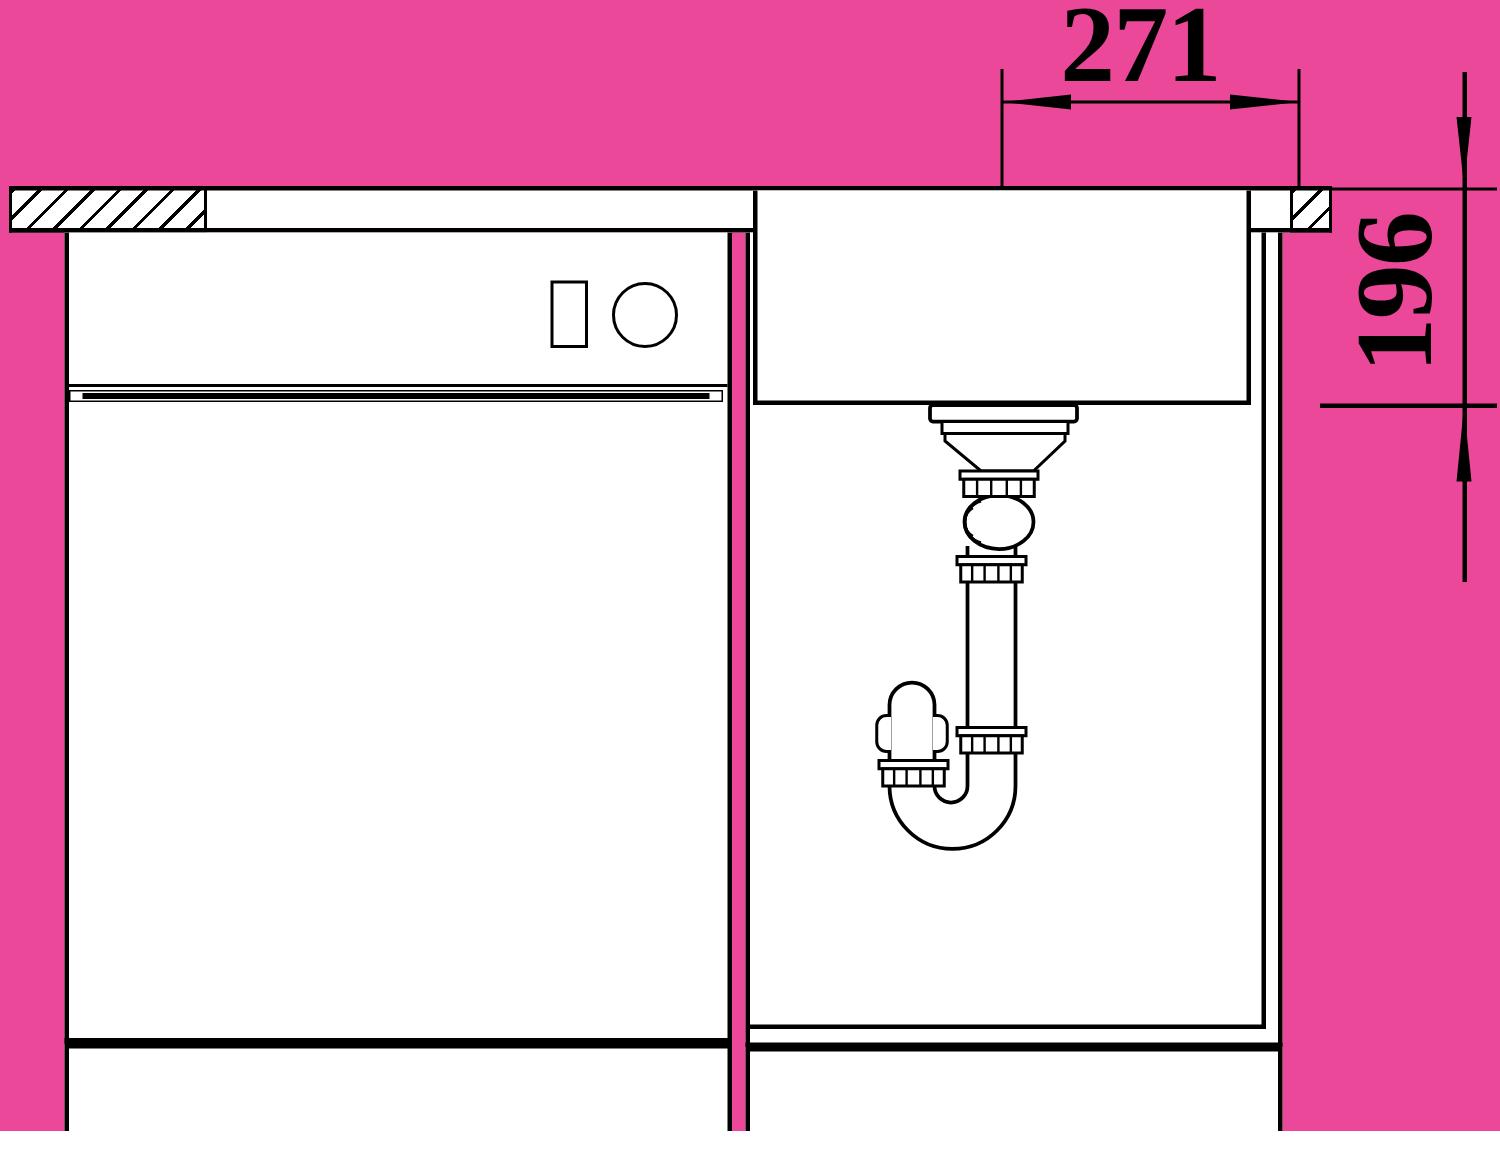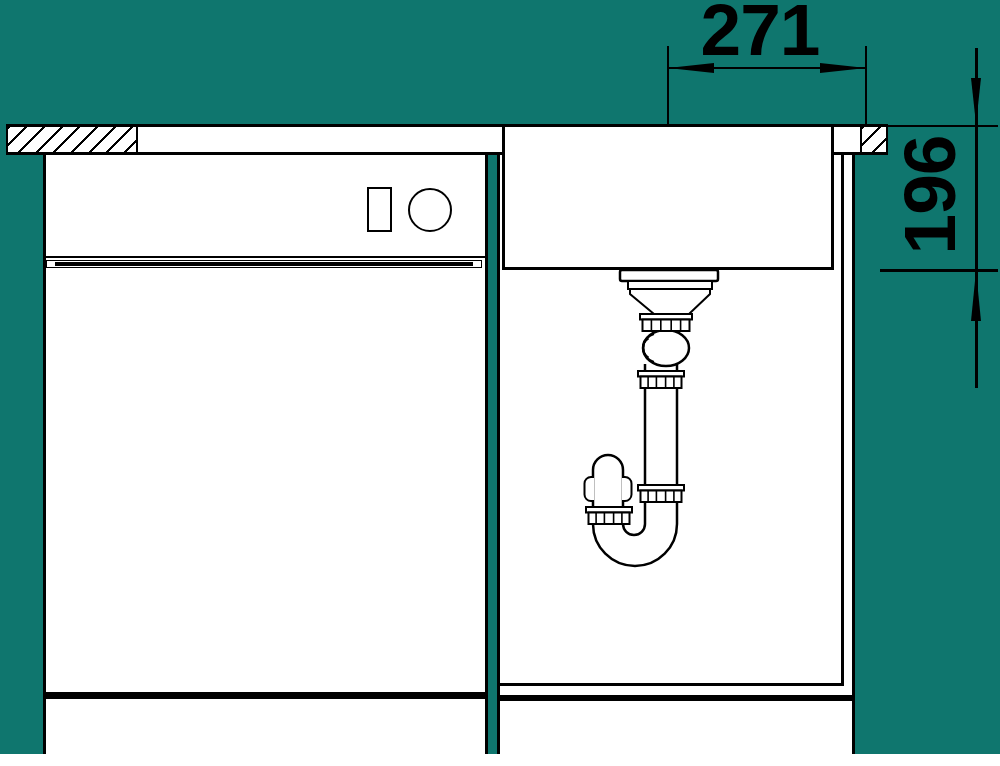--- a/index.html
+++ b/index.html
@@ -1,17 +1,17 @@
 <!DOCTYPE html>
 <html><head>
 <meta charset="utf-8">
 <style>
   html,body{margin:0;padding:0;background:#fff;}
-  #canvas{position:relative;width:1000px;height:754px;background:#0f766e;overflow:hidden;
-          font-family:Liberation Sans, sans-serif;}
+  #canvas{position:relative;width:1000px;height:754px;background:#ec4899;overflow:hidden;
+          font-family:Liberation Serif, serif;}
   .abs{position:absolute;}
   .ln{position:absolute;background:#000;}
   .dim-text{position:absolute;color:#000;font-weight:700;font-size:73px;line-height:76px;
             text-align:center;letter-spacing:-1px;}
   
   #slab{left:6px;top:124px;width:882px;height:31px;border-top:3.5px solid #000;
         border-left:2.5px solid #000;border-right:2.5px solid #000;box-sizing:border-box;background:#fff;}
   .hatch{box-sizing:border-box;border:2.5px solid #000;
          background:repeating-linear-gradient(135deg,#000 0 2.3px,transparent 2.3px 12.5px);}
   #hatchL{left:6px;top:124px;width:132px;height:31px;}

